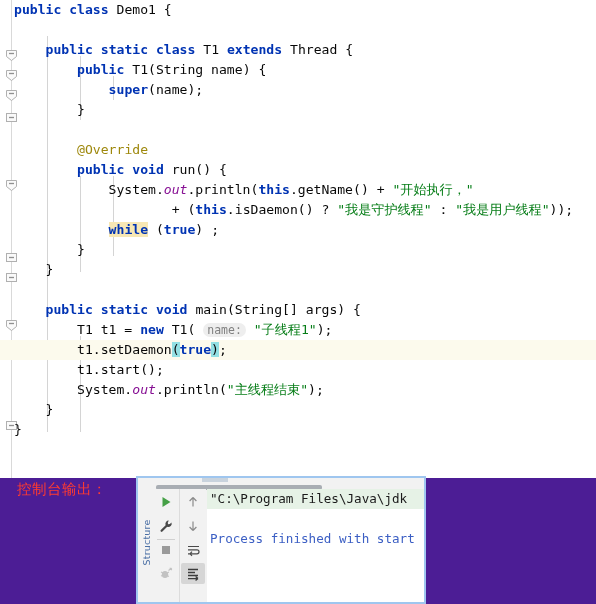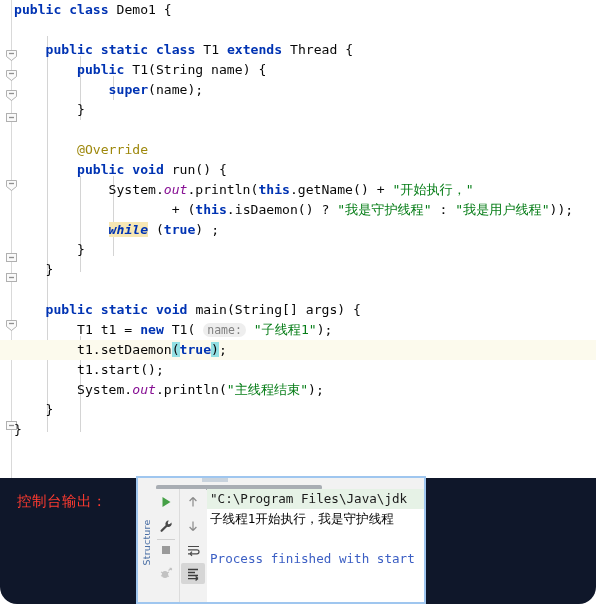--- a/index.html
+++ b/index.html
@@ -2,21 +2,21 @@
 <html><head>
 <meta charset="utf-8">
 <style>
   html, body {
     margin: 0; padding: 0;
     width: 596px; height: 604px;
     background: #ffffff;
     font-family: "Liberation Sans", sans-serif;
     overflow: hidden;
   }
-  #root { position: relative; width: 596px; height: 604px; background:#0f172a;border-radius:17px; }
+  #root { position: relative; width: 596px; height: 604px; background:#4c1d95; }
 
   
   .editor {
     position: absolute; left: 0; top: 0; width: 596px; height: 478px;
     background: #ffffff; overflow: hidden;
   }
   .gutter-line {
     position: absolute; left: 11px; top: 0; width: 1px; height: 478px;
     background: #d9d9d9;
   }
@@ -39,37 +39,37 @@
   .fld  { color: #871094; font-style: italic; }
   .ann  { color: #9e880d; }
   .plain{ color: #080808; }
 
   
   .caret-row {
     position: absolute; left: 0; width: 596px; height: 20px;
     background: #fcfaed;
   }
   
-  .hl-ident { background: #f7e7b4; font-style: italic; }
+  .hl-ident { background: #f7e7b4; }
   
   .hl-brace { background: #93e0e3; }
   
   .inlay {
     background: #eeeeee; color: #808080;
     border-radius: 7px; padding: 0 4px; font-size: 11.5px;
     font-family: "DejaVu Sans Mono", "Liberation Mono", monospace;
   }
   
   .indent-guide {
     position: absolute; width: 1px; background: #d4d4d4;
   }
 
   
   .annotation {
-    position: absolute; left: 17px; top: 492px;
+    position: absolute; left: 17px; top: 480px;
     color: #ff3b30; font-size: 14.5px; letter-spacing: 0.5px;
     font-family: Liberation Sans, sans-serif;
     white-space: nowrap;
   }
 
   
   .console-window {
     position: absolute; left: 136px; top: 476px; width: 290px; height: 128px;
     background: #f2f2f2;
     border: 2px solid #9fc6ef;
@@ -267,19 +267,18 @@
         <div class="tbtn sel" title="Scroll to End" style="left: 1px; top: 74px;">
           <svg width="15" height="14" viewBox="0 0 15 14">
             <path d="M2 2.5 H12 M2 5.5 H9 M2 8.5 H12" stroke="#3c3c3c" stroke-width="1.3" fill="none"></path>
             <path d="M12 11.6 H2 M12 11.6 L9.6 9.4 M12 11.6 L9.6 13.4" stroke="#3c3c3c" stroke-width="1.3" fill="none"></path>
           </svg>
         </div>
       </div>
 
     <div class="console-out" id="console-out">
         <div class="cline cmd">"C:\Program Files\Java\jdk</div>
-        <div class="cline">子线程1开始执行，我是守护线程</div>
         <div class="cline"></div>
         <div class="cline fin">Process finished with start</div>
       </div>
   </div>
 
 </div>
 
 </body></html>

